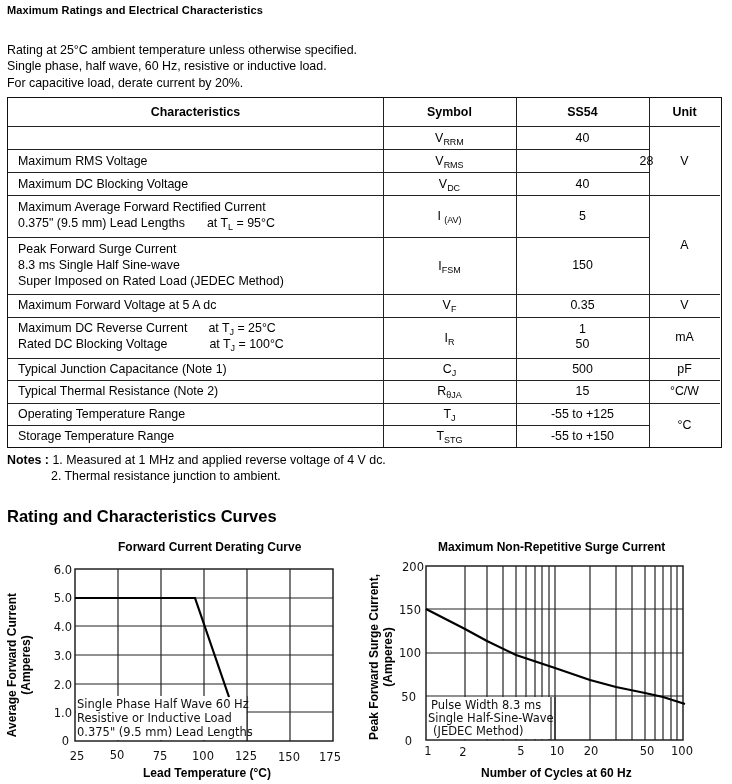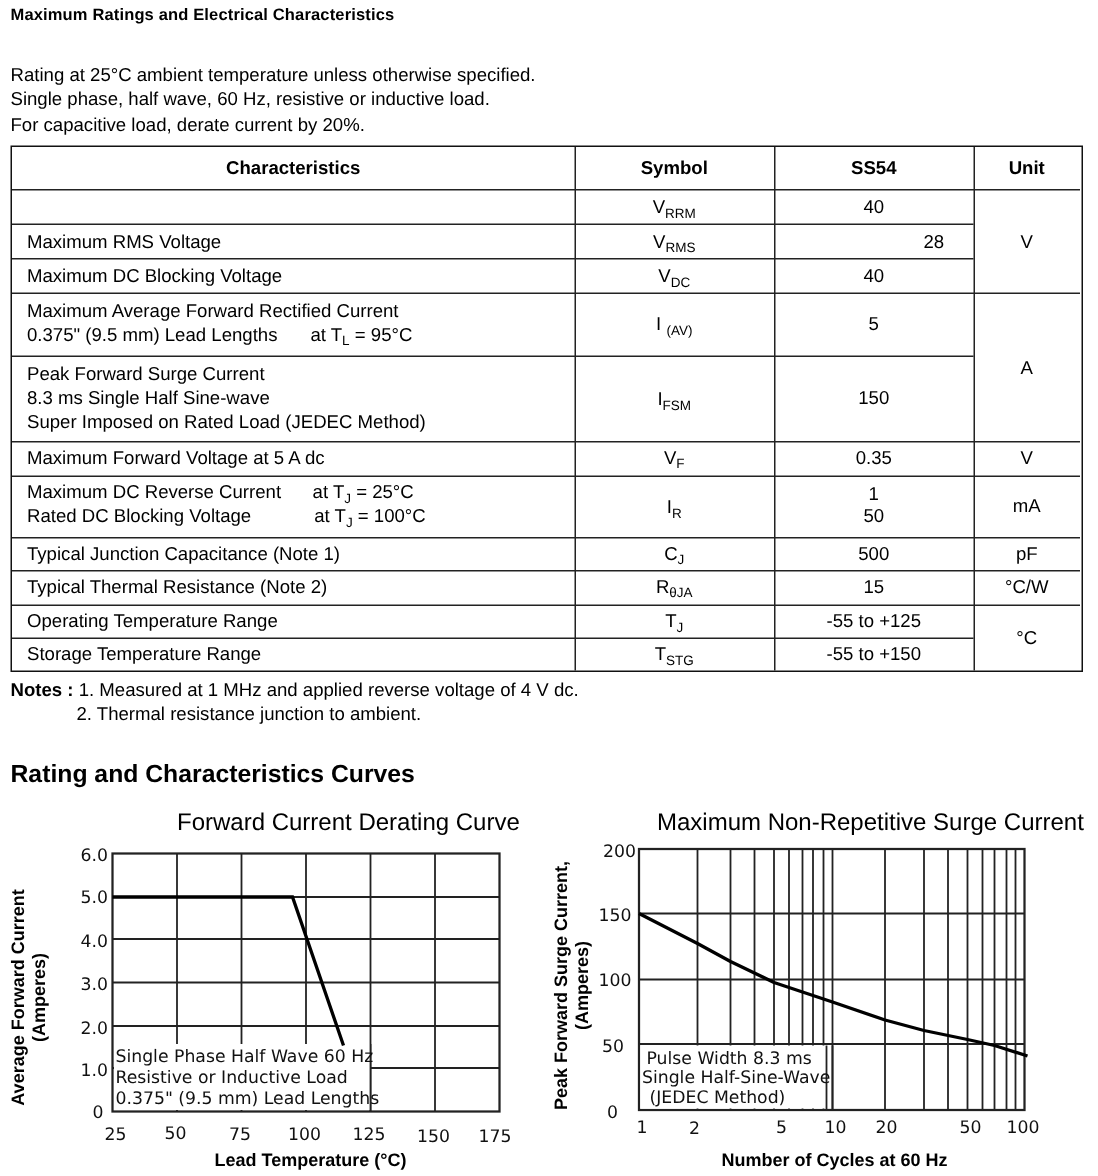--- a/index.html
+++ b/index.html
@@ -33,21 +33,21 @@
   sub { font-size: 9px; vertical-align: -3px; line-height: 0; }
   .notes {
     position: absolute; left: 7px; top: 452px; font-size: 12.4px; line-height: 16px;
   }
   .notes b { font-weight: bold; }
 
   .h2 {
     position: absolute; left: 7px; top: 507px; font-size: 16.5px; font-weight: bold;
   }
   .chart-title {
-    position: absolute; font-size: 16px; font-weight: normal; white-space: nowrap;
+    position: absolute; font-size: 12px; font-weight: bold; white-space: nowrap;
   }
   .ylabel {
     position: absolute; font-size: 12px; font-weight: bold; text-align: center;
     transform: rotate(-90deg); transform-origin: center center; white-space: nowrap;
     line-height: 14px;
   }
   .xlabel {
     position: absolute; font-size: 12px; font-weight: bold; white-space: nowrap;
   }
   svg text { font-family: "DejaVu Sans", sans-serif; }
@@ -84,21 +84,21 @@
   <div class="cell hdr" style="left:0;width:375px;top:6px;">Characteristics</div>
   <div class="cell hdr" style="left:375px;width:133px;top:6px;">Symbol</div>
   <div class="cell hdr" style="left:508px;width:133px;top:6px;">SS54</div>
   <div class="cell hdr" style="left:641px;width:71px;top:6px;">Unit</div>
 
   <div class="cell ctr" style="left:375px;width:133px;top:32px;"><span>V</span><sub>RRM</sub></div>
   <div class="cell ctr" style="left:508px;width:133px;top:32px;">40</div>
 
   <div class="cell" style="left:10px;top:55px;">Maximum RMS Voltage</div>
   <div class="cell ctr" style="left:375px;width:133px;top:55px;"><span>V</span><sub>RMS</sub></div>
-  <div class="cell ctr" style="left:508px;width:133px;top:55px;padding-left:40px;">28</div>
+  <div class="cell ctr" style="left:532px;width:133px;top:55px;padding-left:40px;">28</div>
 
   <div class="cell" style="left:10px;top:78px;">Maximum DC Blocking Voltage</div>
   <div class="cell ctr" style="left:375px;width:133px;top:78px;"><span>V</span><sub>DC</sub></div>
   <div class="cell ctr" style="left:508px;width:133px;top:78px;">40</div>
 
   <div class="cell ctr" style="left:641px;width:71px;top:55px;">V</div>
 
   <div class="cell" style="left:10px;top:101px;">Maximum Average Forward Rectified Current</div>
   <div class="cell" style="left:10px;top:117px;"><span>0.375" (9.5 mm) Lead Lengths</span><span style="display:inline-block;width:22px;"></span><span>at T</span><sub>L</sub><span> = 95°C</span></div>
   <div class="cell ctr" style="left:375px;width:133px;top:110px;"><span>I</span> <sub>(AV)</sub></div>

